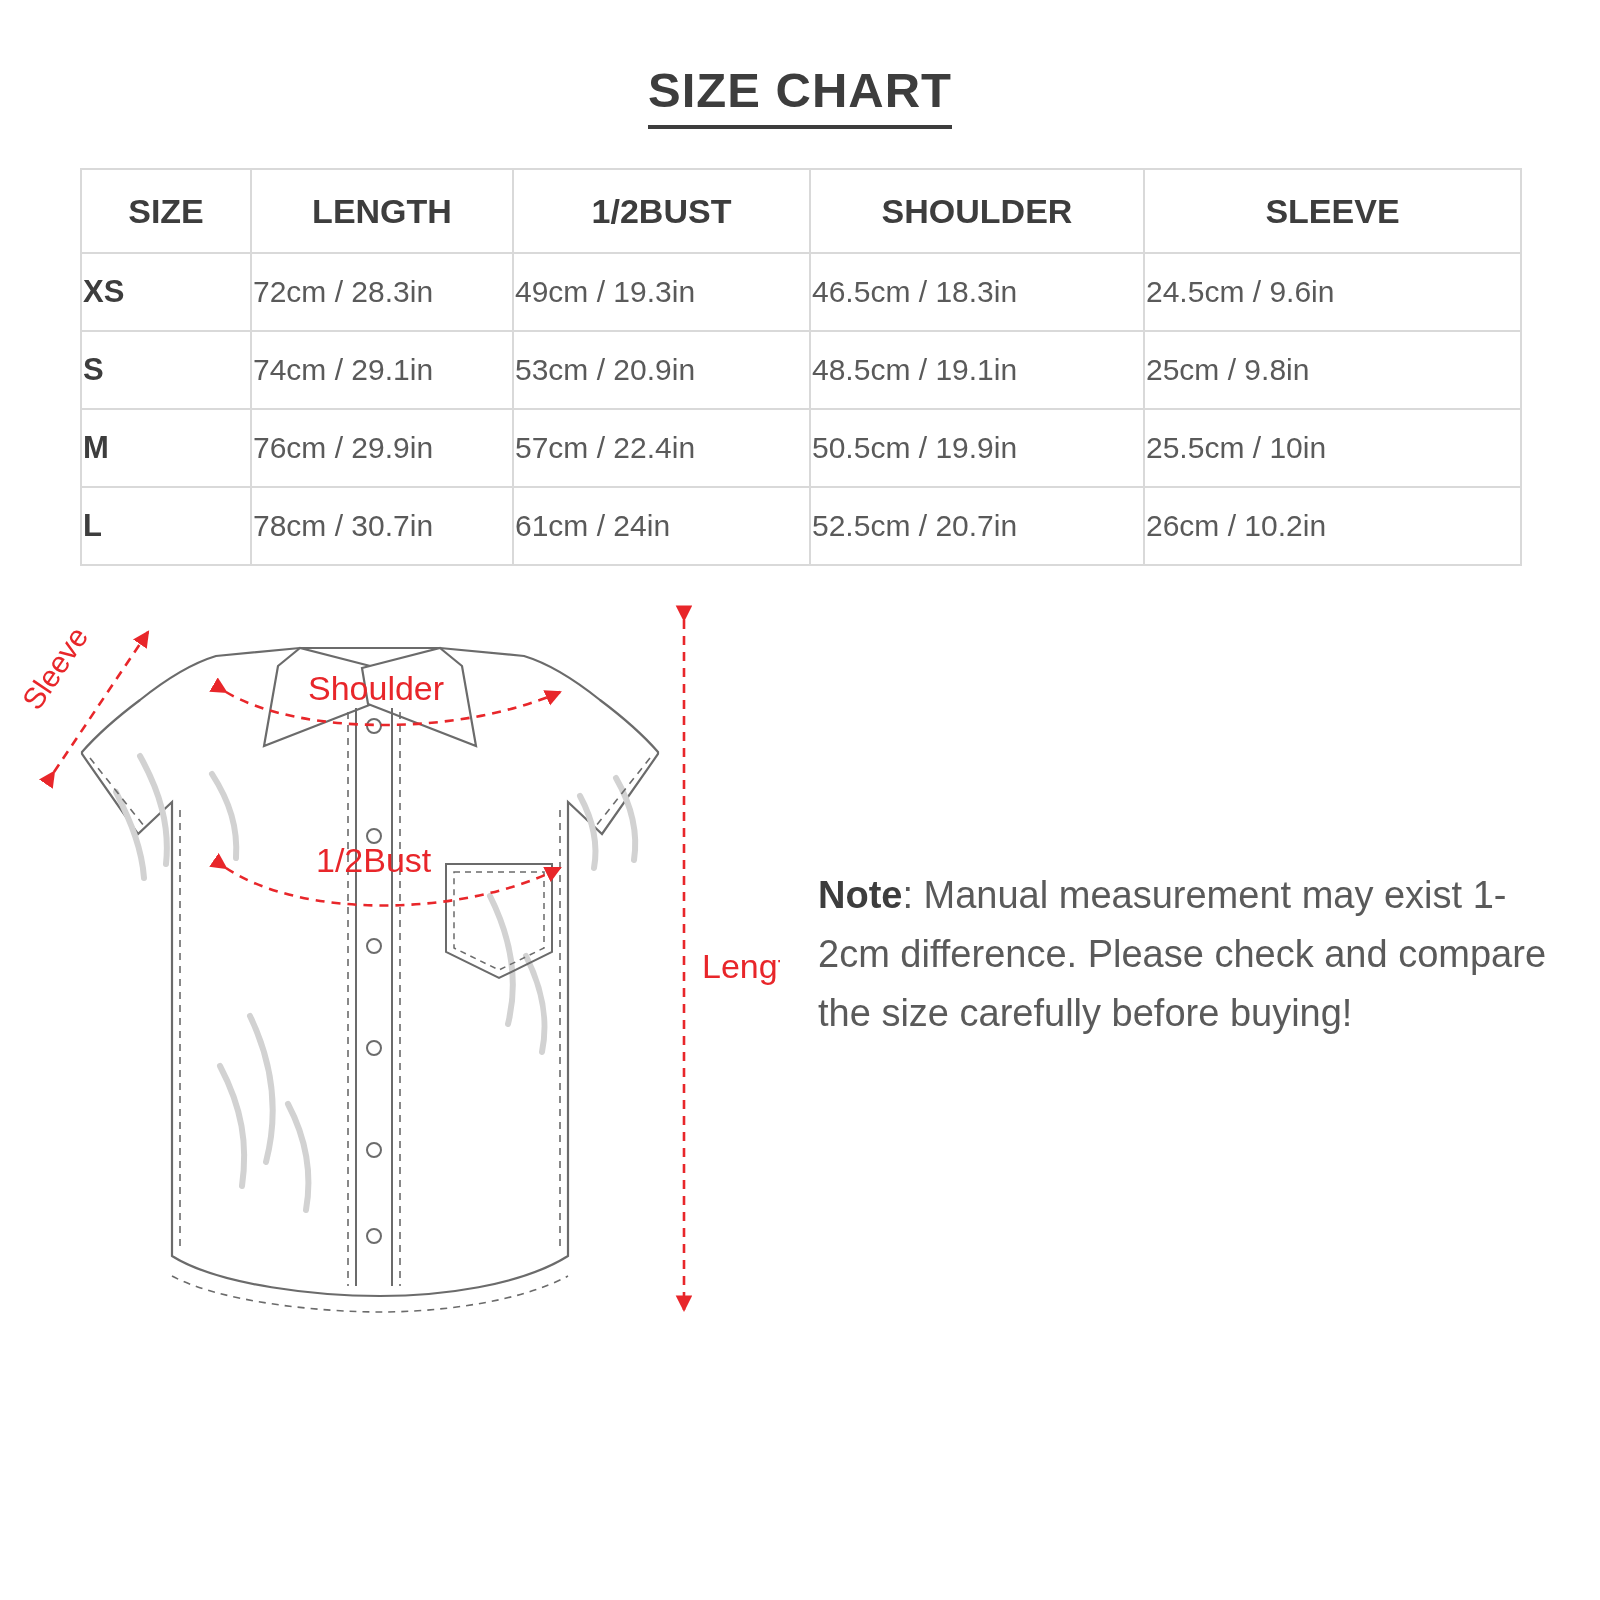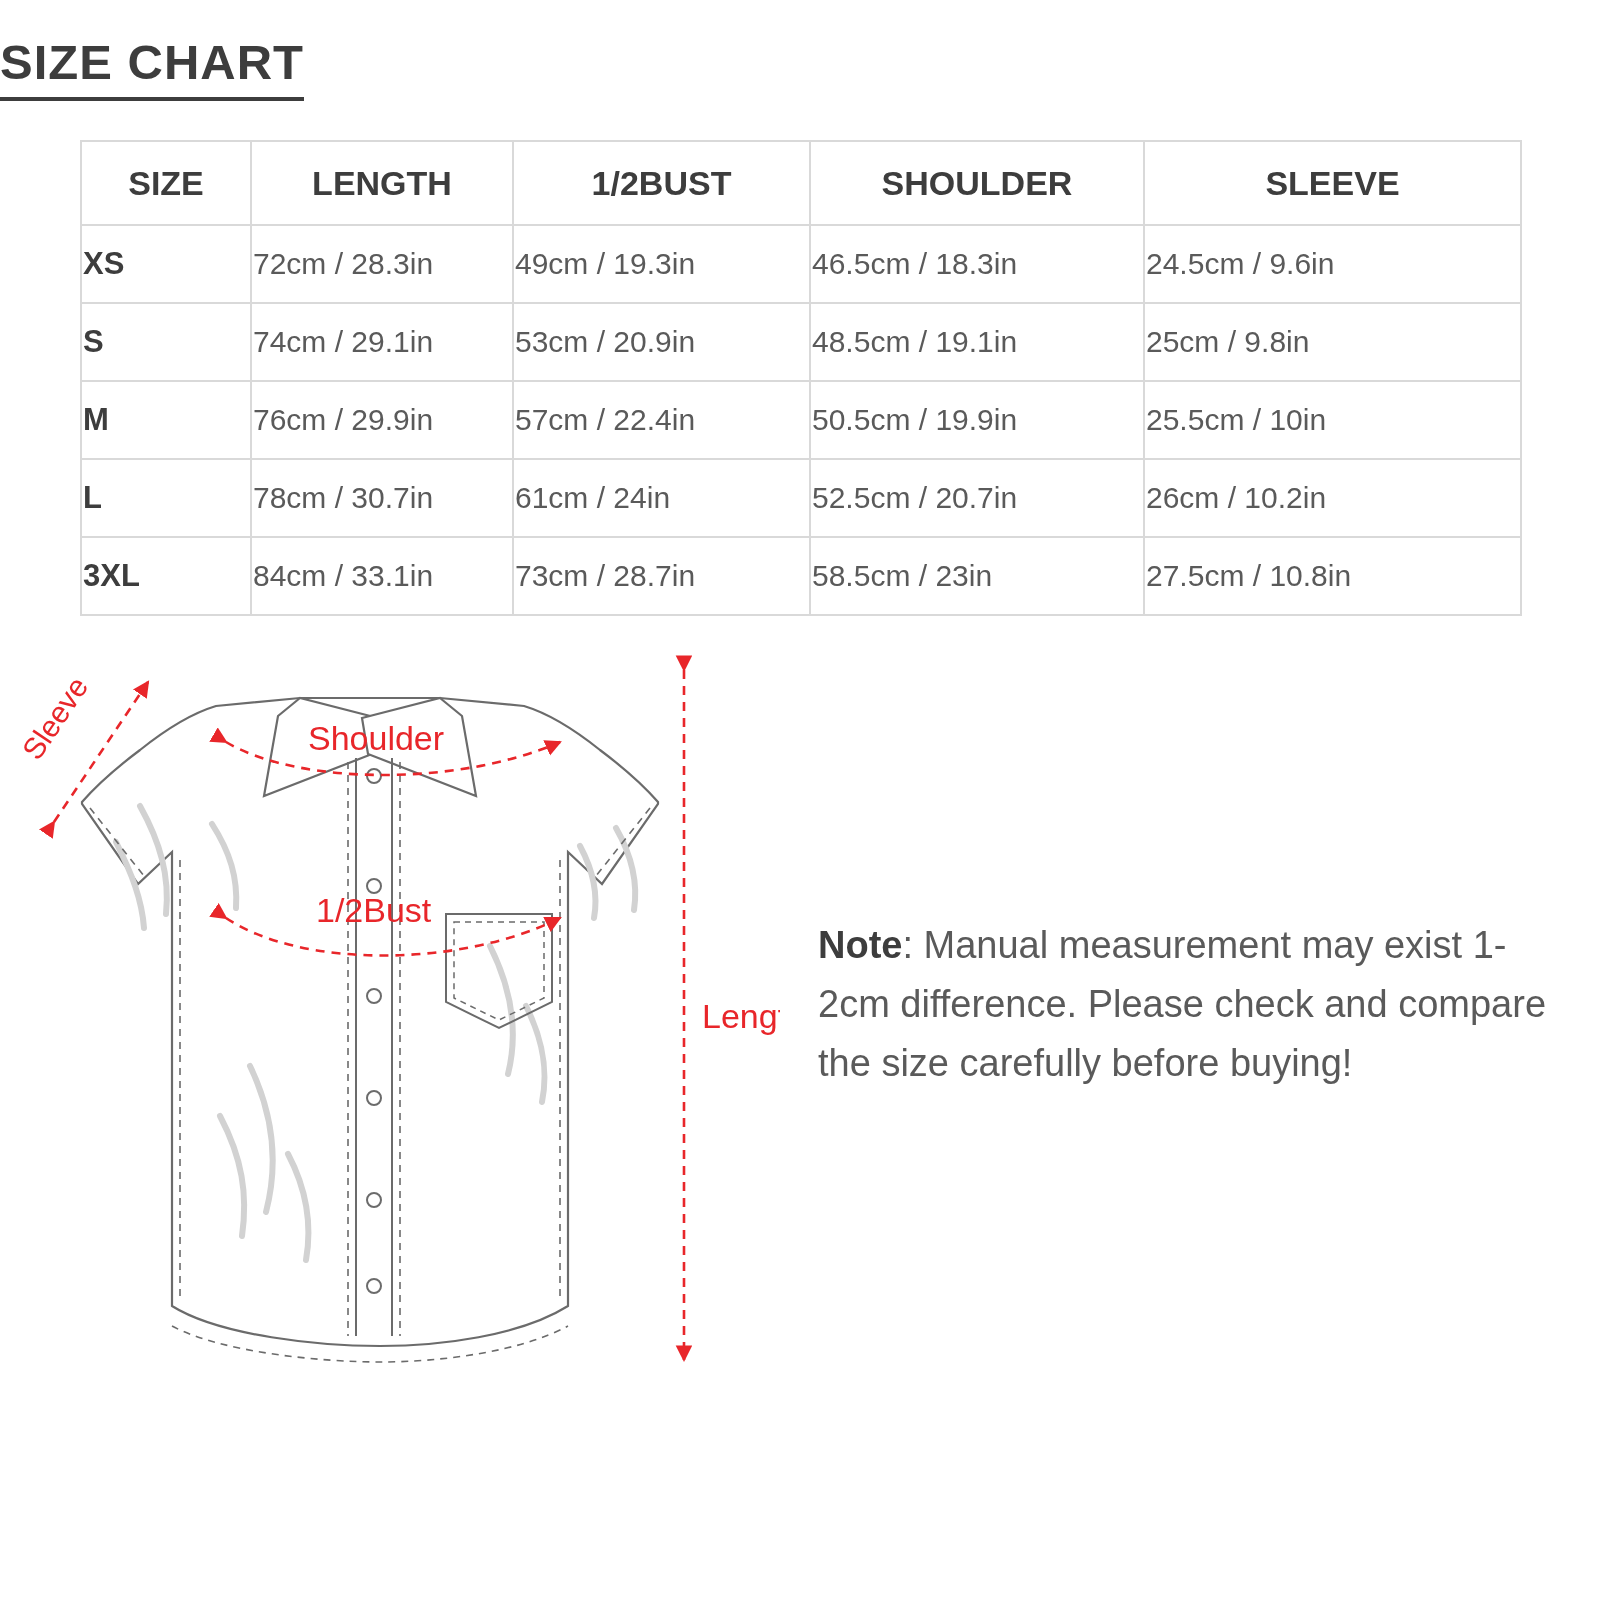--- a/index.html
+++ b/index.html
@@ -11,26 +11,28 @@
     width: 1600px;
     height: 1600px;
     font-family: "Liberation Sans", sans-serif;
     color: #4a4a4a;
     position: relative;
     overflow: hidden;
   }
 
   
   .title {
+    text-align: center;
     font-size: 49px;
     font-weight: bold;
     color: #3d3d3d;
     letter-spacing: 1px;
     padding-top: 34px;
     padding-bottom: 4px;
+    margin-top: 28px;
   }
   .title span {
     border-bottom: 4px solid #3d3d3d;
     padding-bottom: 8px;
   }
 
   
   .table-wrap {
     margin: 46px 80px 0 80px;
   }
@@ -146,27 +148,20 @@
         <td>57cm / 22.4in</td>
         <td>50.5cm / 19.9in</td>
         <td>25.5cm / 10in</td>
       </tr>
       <tr>
         <td>L</td>
         <td>78cm / 30.7in</td>
         <td>61cm / 24in</td>
         <td>52.5cm / 20.7in</td>
         <td>26cm / 10.2in</td>
-      </tr>
-      <tr>
-        <td>3XL</td>
-        <td>84cm / 33.1in</td>
-        <td>73cm / 28.7in</td>
-        <td>58.5cm / 23in</td>
-        <td>27.5cm / 10.8in</td>
       </tr>
     </tbody>
   </table>
 </div>
 
 <div class="lower">
 
   <div class="shirt-area">
     <svg width="760" height="740" viewBox="0 0 760 740" xmlns="http://www.w3.org/2000/svg">
       <defs>

